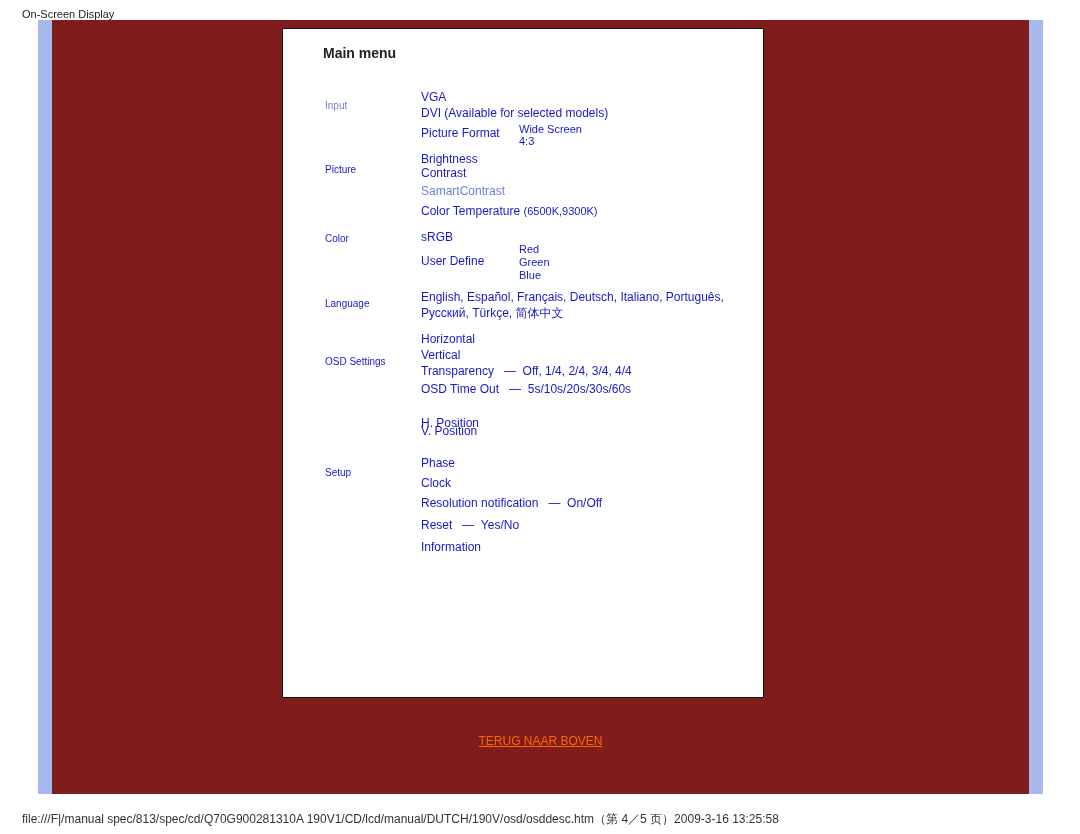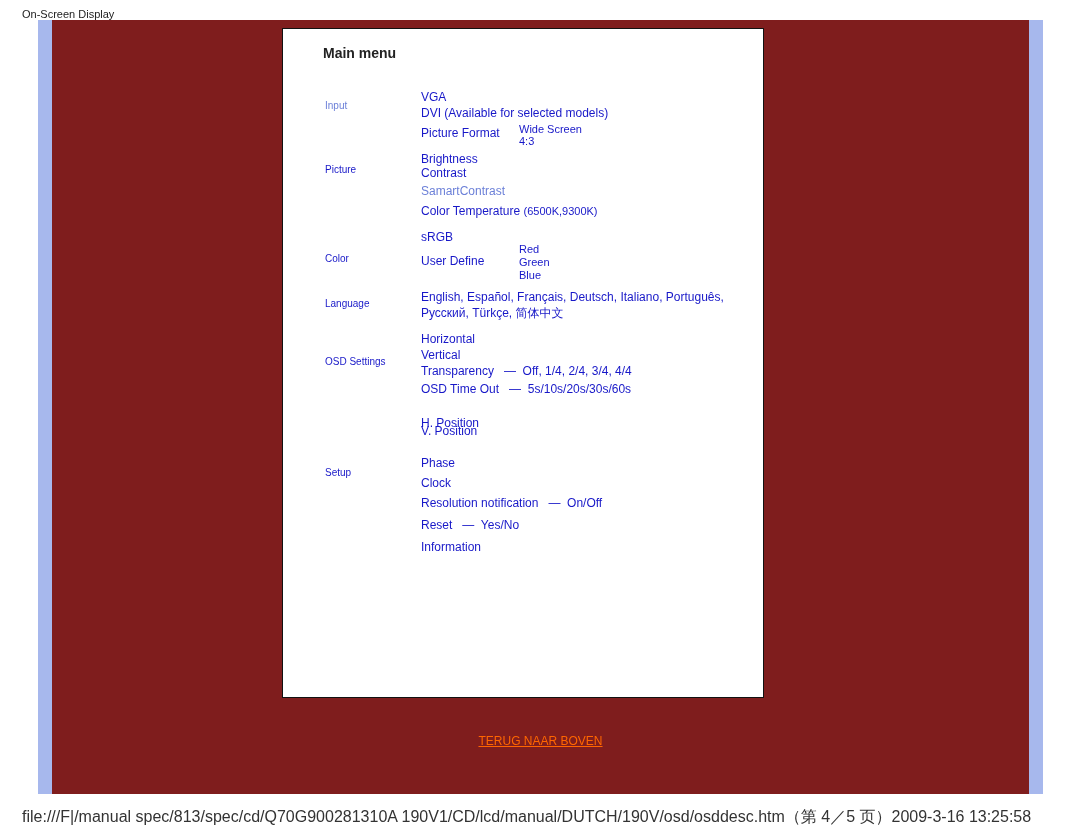--- a/index.html
+++ b/index.html
@@ -73,21 +73,21 @@
     position: absolute;
     font-family: Verdana, Arial, sans-serif;
     font-size: 12px;
     color: #1818c8;
   }
   .col-main { left: 42px; top: 56px; width: 100px; line-height: 14px; }
 
   .mi { position: absolute; font-size: 10px; }
   .mi.input    { top: 14px;  color:#6c80d8; }
   .mi.picture  { top: 78px;  }
-  .mi.color    { top: 147px; margin-top: 20px; }
+  .mi.color    { top: 147px; }
   .mi.language { top: 212px; }
   .mi.osd      { top: 270px; }
   .mi.setup    { top: 381px; }
 
   .sub {
     position: absolute;
     left: 138px;
     top: 56px;
     width: 330px;
     font-family: Verdana, Arial, sans-serif;
@@ -107,21 +107,21 @@
     text-align: center;
     font-size: 12px;
     color: #ff6600;
     font-family: Verdana, Arial, sans-serif;
   }
 
   .footer {
     position: absolute;
     left: 22px;
     bottom: 6px;
-    font-size: 16px;
+    font-size: 12px;
     color: #333;
   }
 </style>
 </head>
 <body>
 
 <div class="page-title">On-Screen Display</div>
 
 <div class="outer">
   <div class="side-bar-left"></div>

